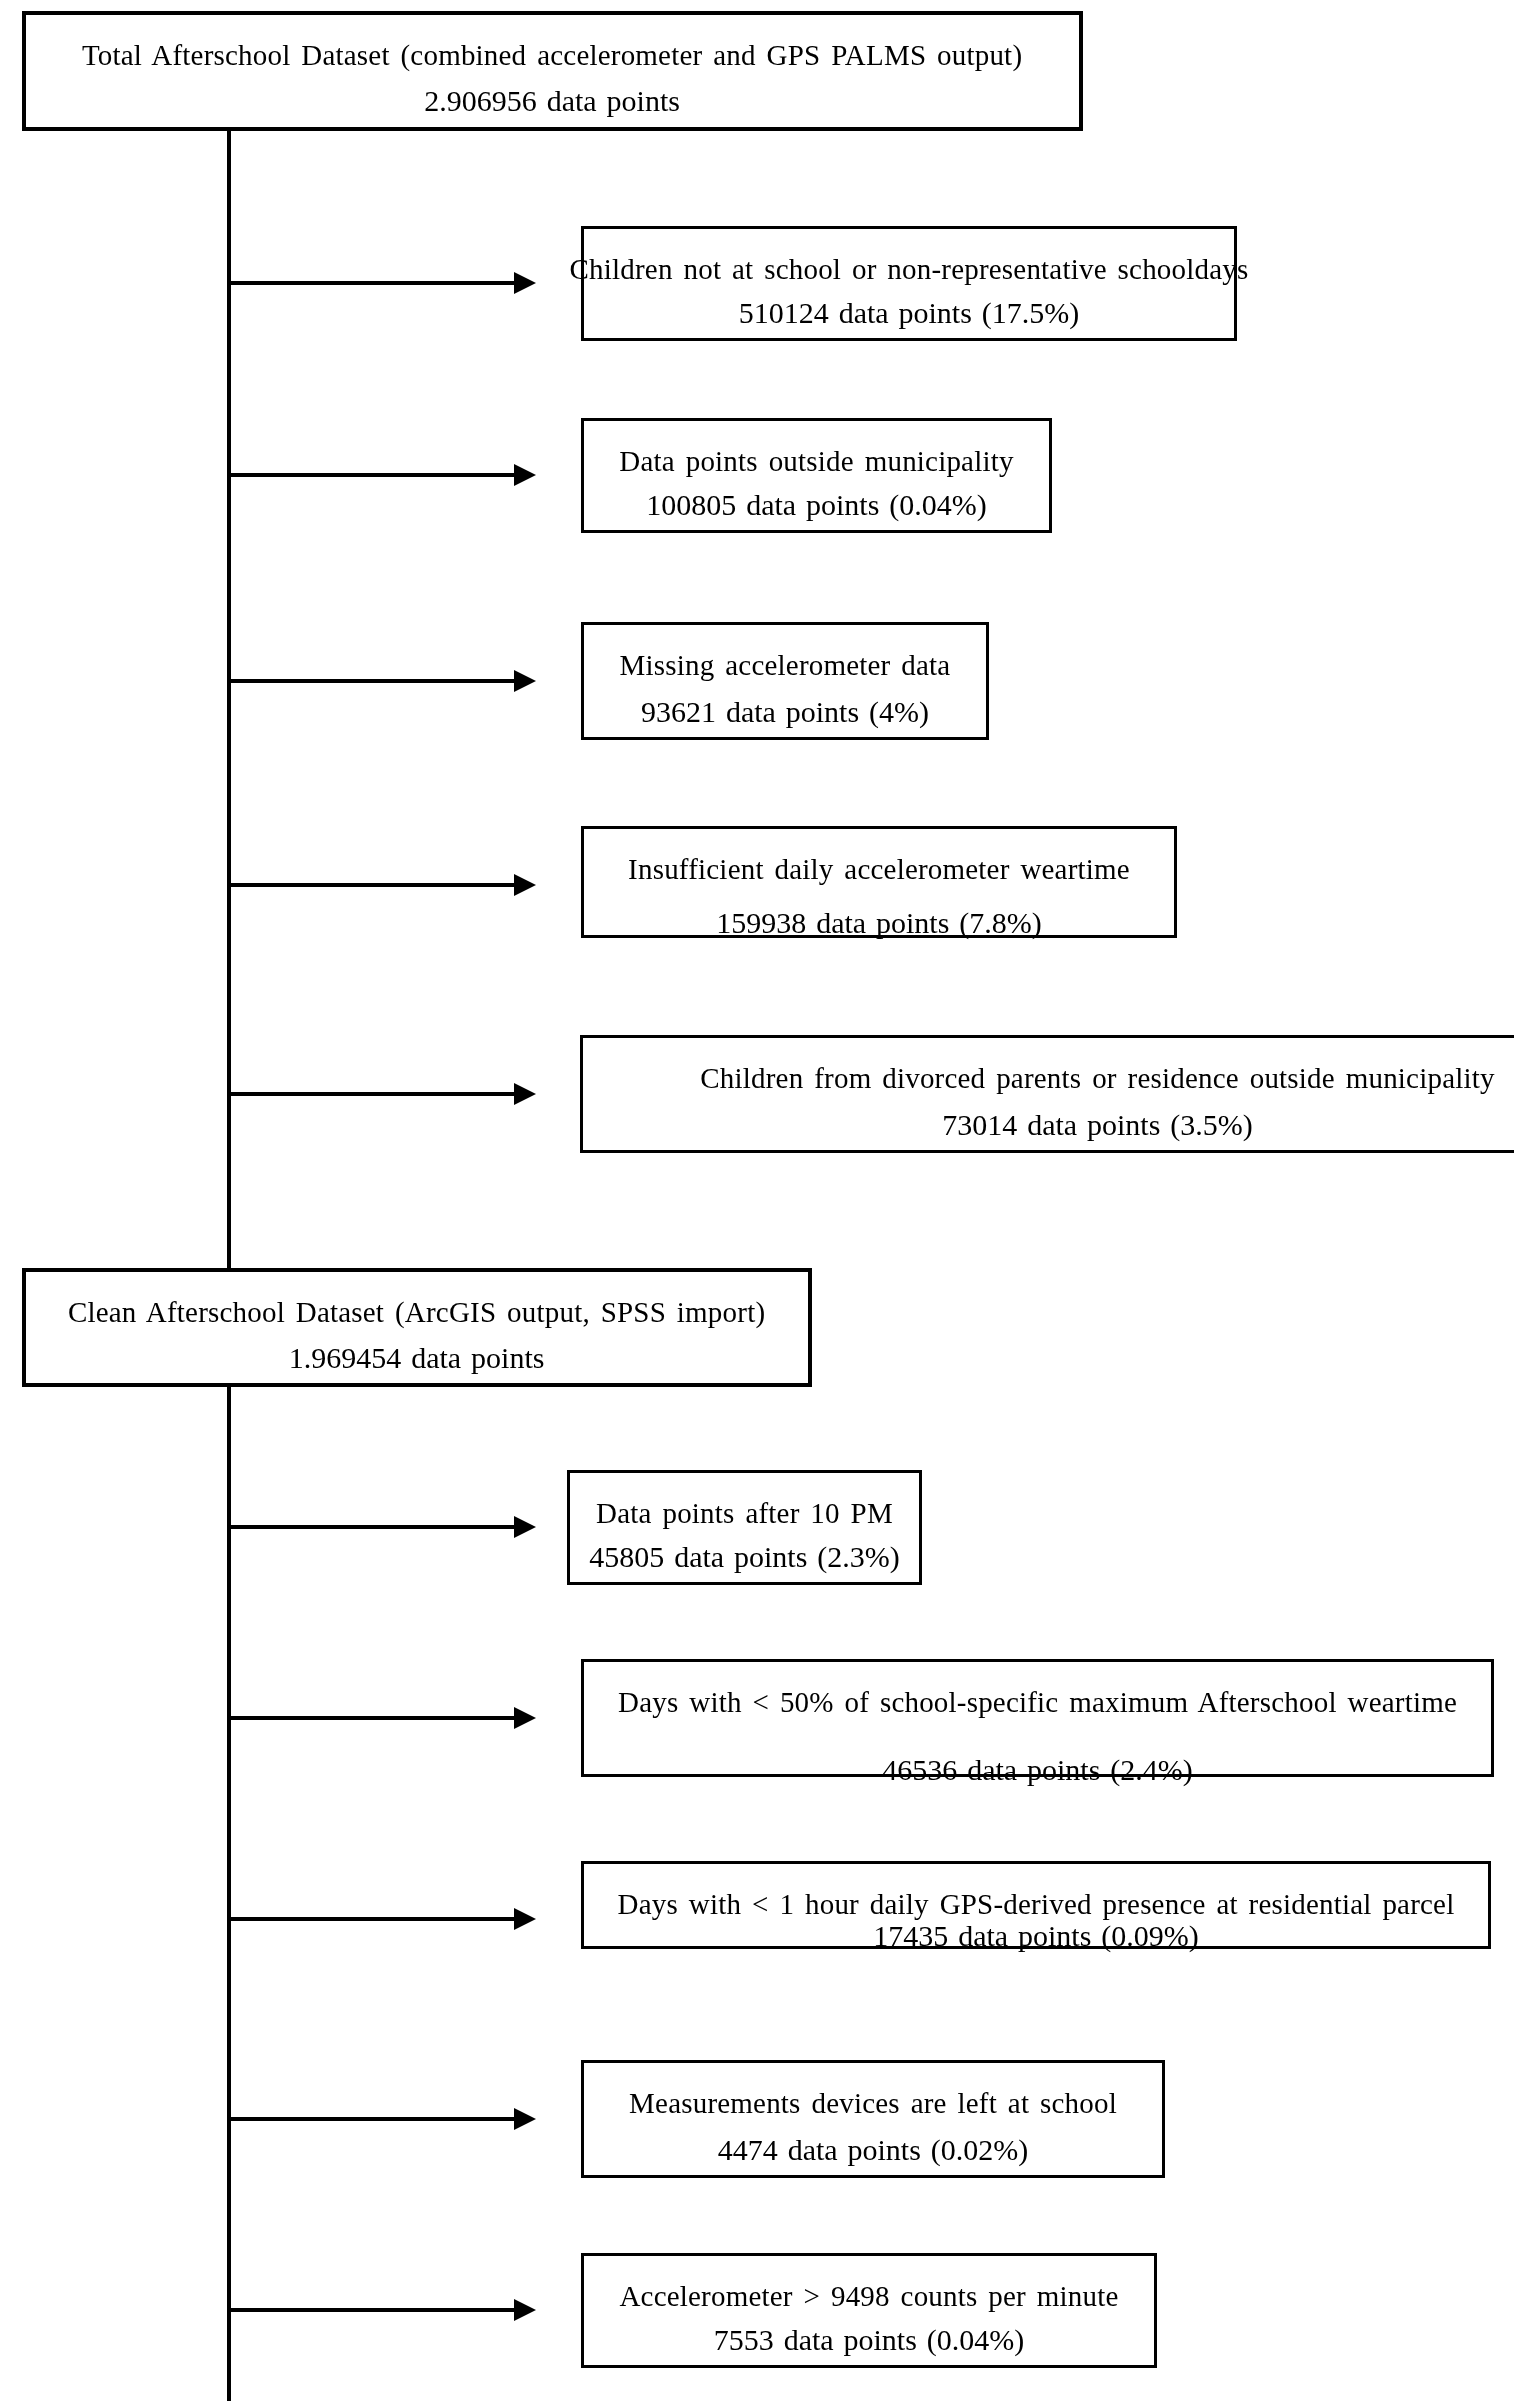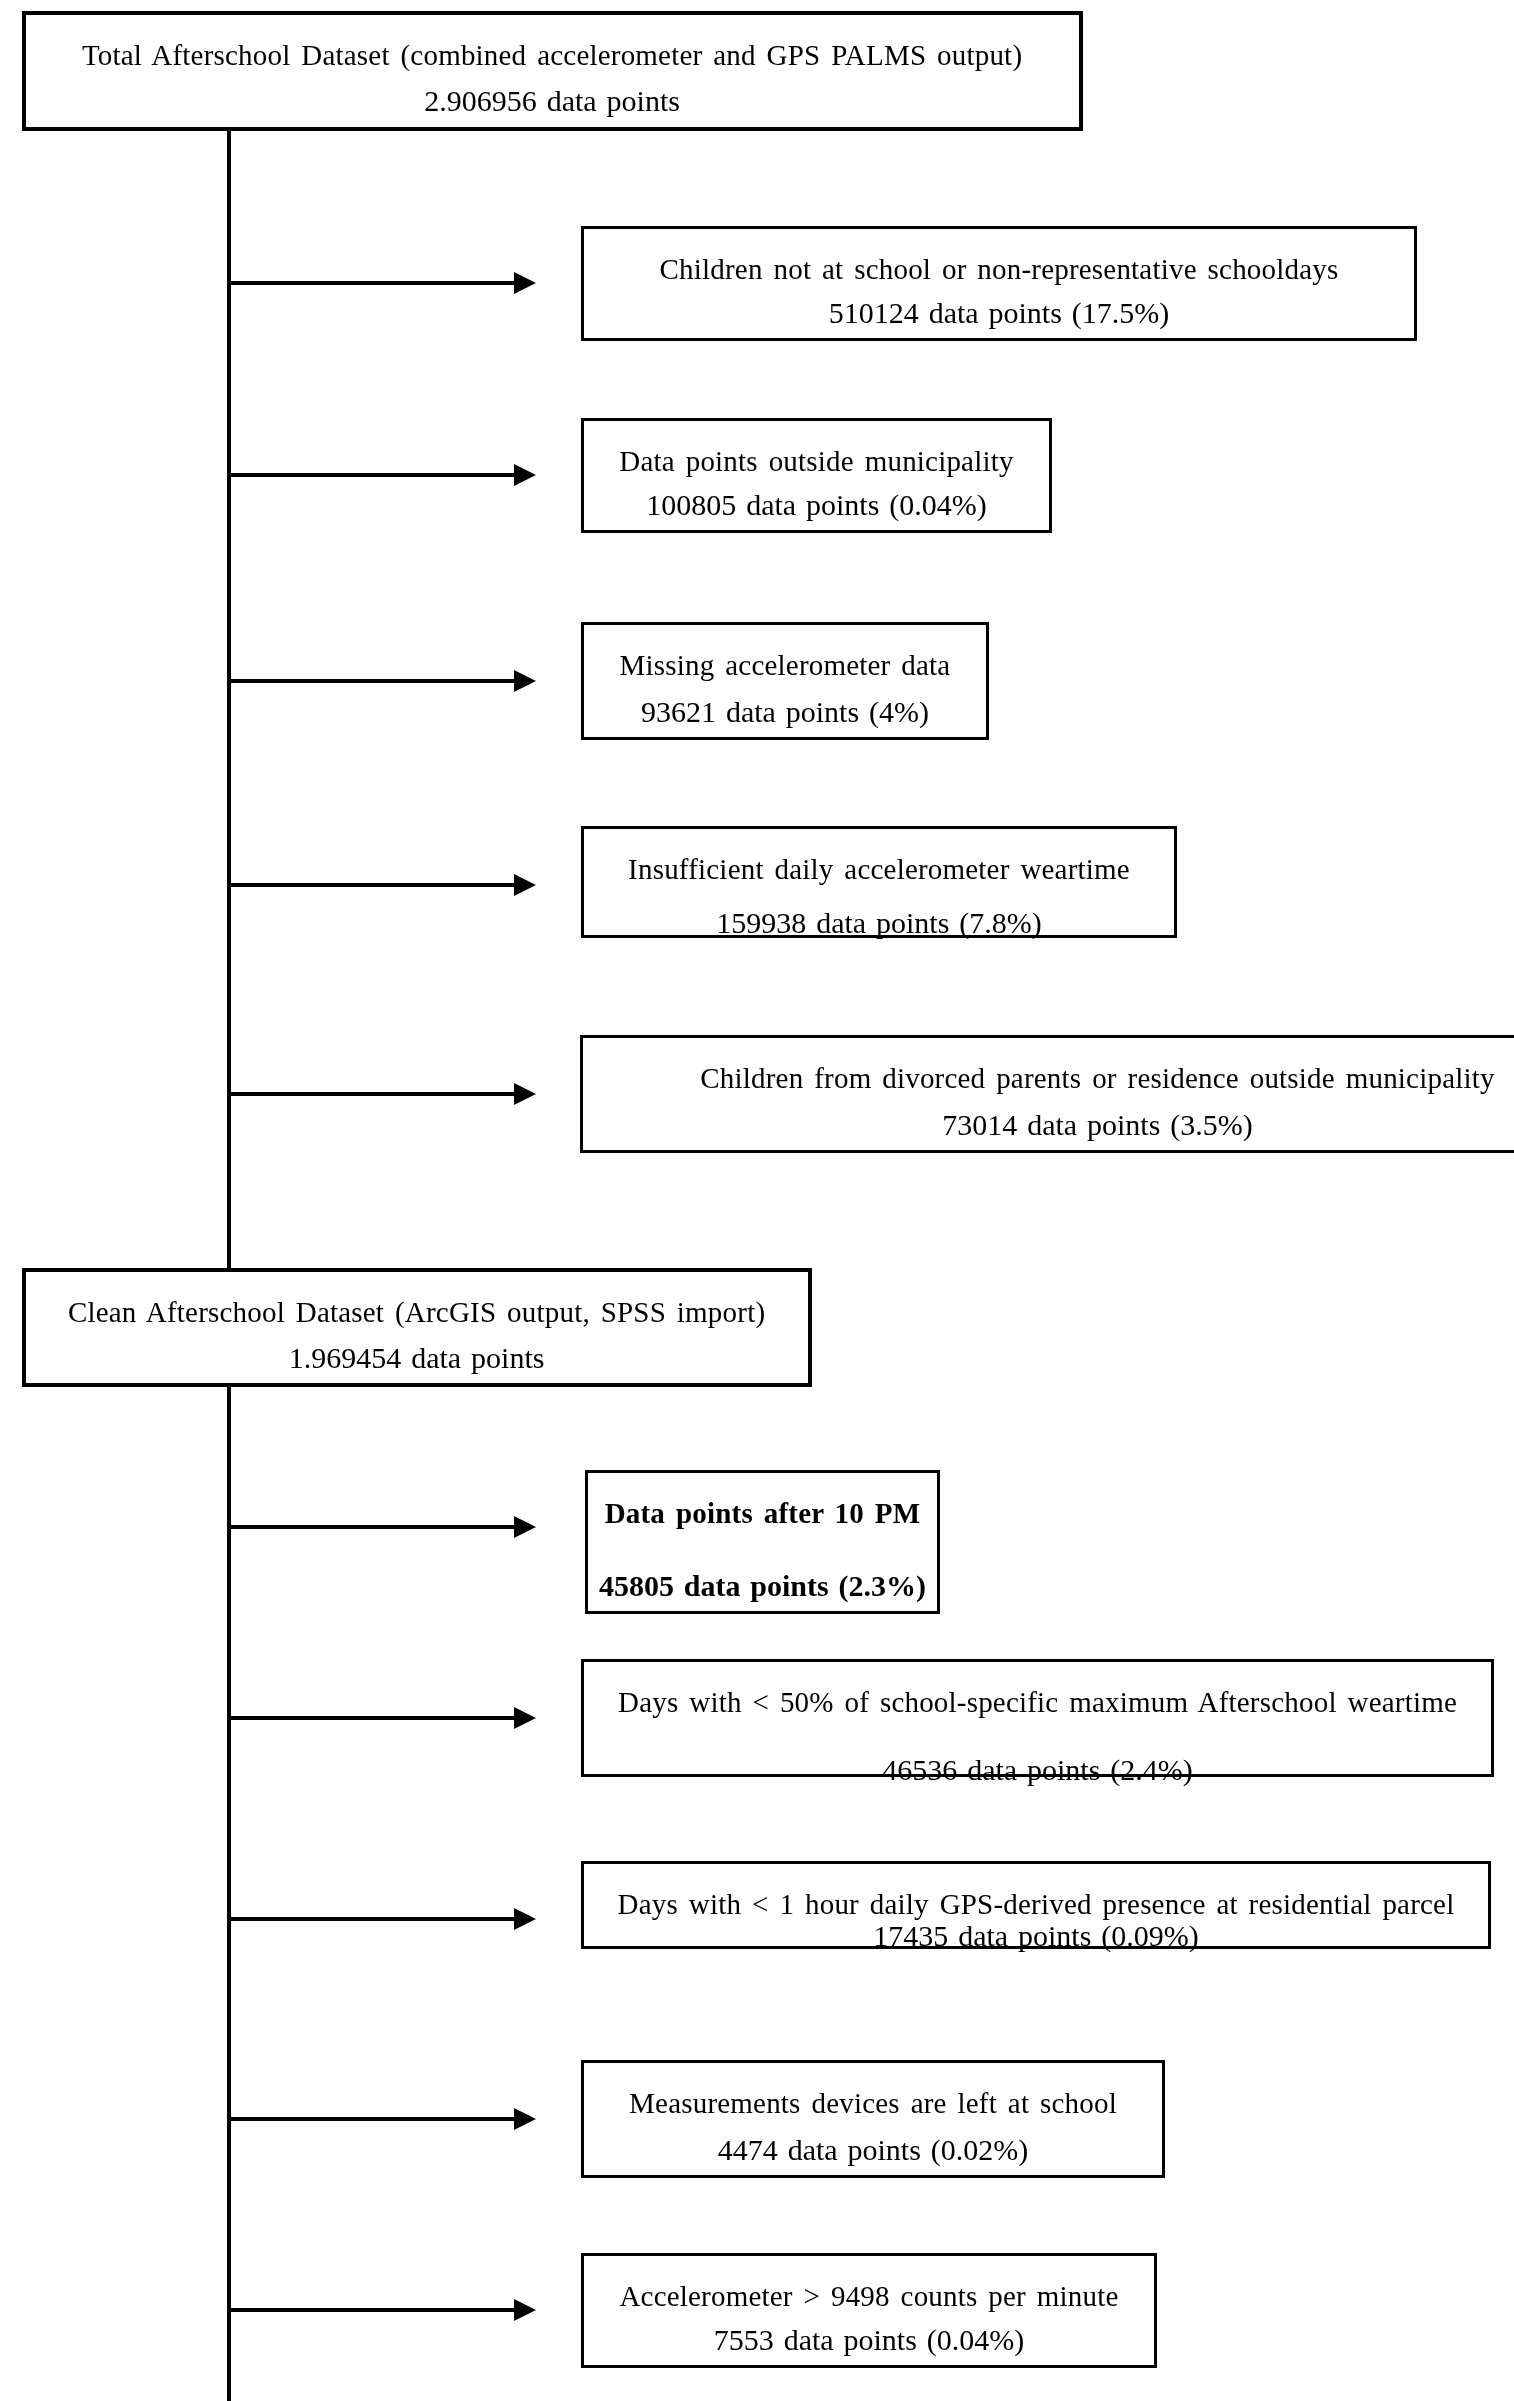--- a/index.html
+++ b/index.html
@@ -42,26 +42,26 @@
     white-space: nowrap;
     word-spacing: 2.4px;
   }
   .excl { border-width: 3.8px; }
 
   
   #box-total  { left: 21.6px;  top: 10.6px;   width: 1061px; height: 120px; }
   #box-clean  { left: 21.6px;  top: 1268px; width: 790px; height: 119px; }
 
   
-  #excl-0 { left: 581px; top: 226px;  width: 836px; height: 115px; }
+  #excl-0 { left: 581px; top: 226px;  width: 656px; height: 115px; }
   #excl-1 { left: 581px; top: 418px;  width: 471px;  height: 115px; }
   #excl-2 { left: 581px; top: 622px; width: 408px;  height: 118px; }
   #excl-3 { left: 581px; top: 826px; width: 596px; height: 112px; gap: 22px; }
   #excl-4 { left: 580px; top: 1035px; width: 1035px; height: 118px; }
-  #excl-5 { left: 585px; top: 1470px; width: 355px;  height: 144px; font-weight: bold; }
+  #excl-5 { left: 567px; top: 1470px; width: 355px;  height: 115px; }
   #excl-6 { left: 581px; top: 1659px; width: 913px; height: 118px; gap: 36px; }
   #excl-7 { left: 581px; top: 1861px; width: 910px; height: 88px; }
   #excl-8 { left: 581px; top: 2060px; width: 584px; height: 118px; }
   #excl-9 { left: 581px; top: 2253px; width: 576px; height: 115px; }
 
   
   .vline {
     position: absolute;
     left: 227px;
     width: 4.3px;

